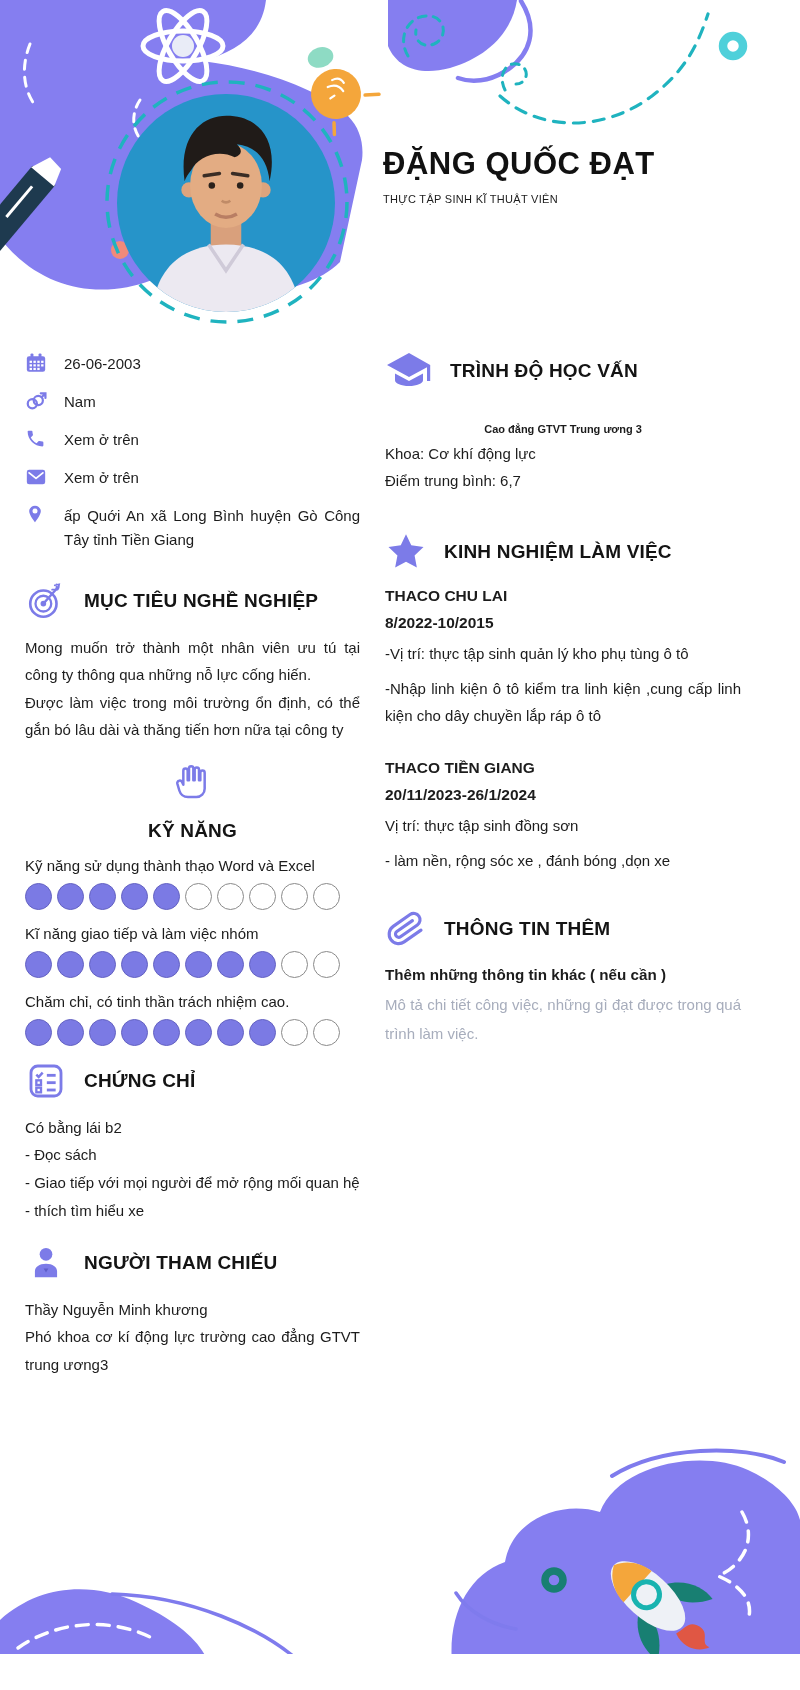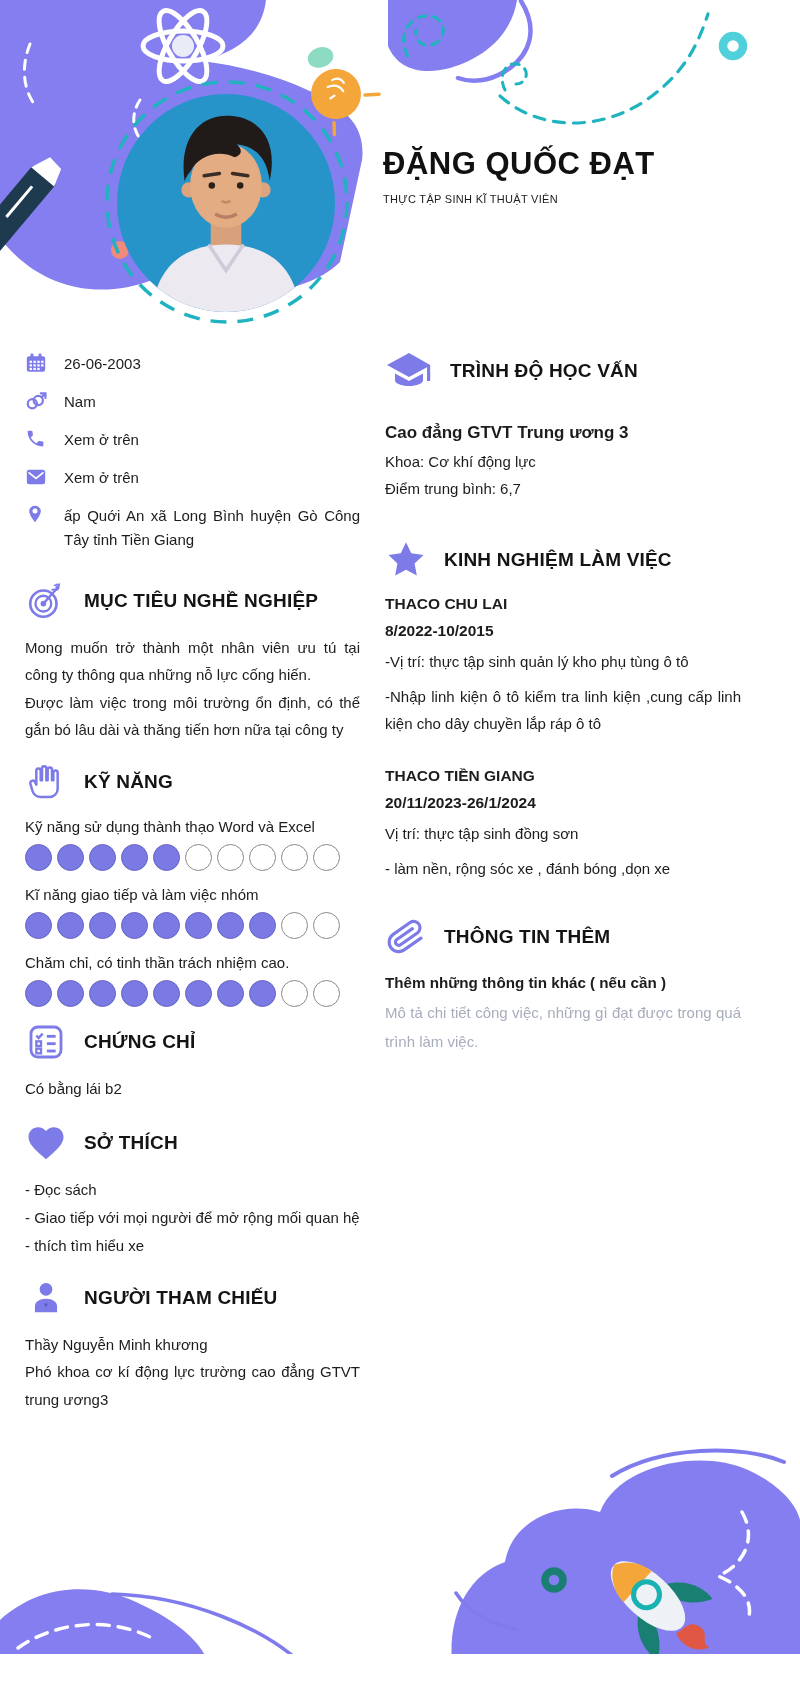--- a/index.html
+++ b/index.html
@@ -19,21 +19,21 @@
   .sec .ico{flex:0 0 42px;width:42px;height:42px;display:flex;align-items:center;justify-content:center;}
   .sec h2{margin:0;font-size:19px;font-weight:700;color:#141414;letter-spacing:.2px;}
   .para{margin:0;font-size:15px;line-height:1.82;text-align:justify;color:#1e1e1e;}
   .skill-label{margin:15px 0 9px 0;font-size:15px;}
   .dots{display:flex;gap:5px;margin-bottom:13px;}
   .dot{width:27px;height:27px;border-radius:50%;box-sizing:border-box;}
   .dot.filled{background:#7B7AE4;border:1px solid #6462c2;}
   .dot.empty{background:#fff;border:1.5px solid #8a8a8a;}
   .plain{margin:0;font-size:15px;line-height:1.8;}
   .hobby{margin:0;font-size:15px;line-height:1.85;text-align:justify;}
-  .edu-school{font-weight:700;font-size:17px;margin-top:31px;}
+  .edu-school{font-weight:700;font-size:11px;margin-top:31px;text-align:center;}
   .edu-line{font-size:15px;margin-top:10px;}
   .job{margin-top:24px;}
   .job .company{font-weight:700;font-size:15.5px;}
   .job .period{font-weight:700;font-size:15.5px;margin-top:9px;}
   .job p{margin:8px 0 0 0;font-size:15px;line-height:1.8;text-align:justify;}
   .exp-wrap{margin-top:14px;}
   .addl-label{font-weight:700;font-size:15.2px;margin-top:16px;}
   .addl-ph{margin-top:8px;font-size:15px;line-height:1.9;text-align:justify;color:#A7ADBC;}
   .watermark{position:absolute;right:52px;top:1664px;font-family:"DejaVu Sans Mono",monospace;
              font-size:15px;color:#A9ABAE;letter-spacing:1.5px;}
@@ -180,21 +180,21 @@
             <circle cx="21" cy="27" r="3.2" fill="#7C7BE8" stroke="none"></circle>
             <path d="M21 27 L38 8" stroke-width="2.6" stroke-linecap="round"></path>
             <path d="M34 6 l5 -1 -1 5 M31 11 l6 0 M36 5 l0 6" stroke-width="2" stroke-linecap="round"></path>
           </svg>
       </span>
       <h2>MỤC TIÊU NGHỀ NGHIỆP</h2>
     </div>
     <p class="para">Mong muốn trở thành một nhân viên ưu tú tại công ty thông qua những nỗ lực cống hiến.</p>
     <p class="para">Được làm việc trong môi trường ổn định, có thể gắn bó lâu dài và thăng tiến hơn nữa tại công ty</p>
 
-    <div class="sec" style="margin-top:18px;margin-bottom:6px;">
+    <div class="sec" style="margin-top:18px;margin-bottom:6px;flex-direction:column;">
       <span class="ico">
         <svg viewBox="0 0 24 24" width="40" height="40" fill="#fff" stroke="#7C7BE8" stroke-width="1.5" stroke-linejoin="round">
             <path d="M9 21c-2.5 0-4.5-1.6-5.2-3.9L2.6 13c-.2-.8.3-1.6 1.1-1.8.7-.2 1.4.2 1.7.8l.8 1.6V5.2c0-.7.6-1.3 1.3-1.3s1.3.6 1.3 1.3V11h.8V3.8c0-.7.6-1.3 1.3-1.3s1.3.6 1.3 1.3V11h.8V4.6c0-.7.6-1.3 1.3-1.3s1.3.6 1.3 1.3V11h.8V6.4c0-.7.6-1.3 1.3-1.3s1.3.6 1.3 1.3V16c0 2.8-2.2 5-5 5H9z"></path>
           </svg>
       </span>
       <h2>KỸ NĂNG</h2>
     </div>
     <div class="skill-label">Kỹ năng sử dụng thành thạo Word và Excel</div>
     <div class="dots">
         <span class="dot filled"></span>
@@ -244,28 +244,20 @@
             <rect x="6.2" y="11.6" width="2.8" height="2.8" stroke-width="1.4"></rect>
             <line x1="12.5" y1="13" x2="17.8" y2="13"></line>
             <rect x="6.2" y="16" width="2.8" height="2.8" stroke-width="1.4"></rect>
             <line x1="12.5" y1="17.4" x2="17.8" y2="17.4"></line>
           </svg>
       </span>
       <h2>CHỨNG CHỈ</h2>
     </div>
     <p class="plain">Có bằng lái b2</p>
 
-    <div class="sec" style="margin-top:20px;">
-      <span class="ico">
-        <svg viewBox="0 0 24 24" width="42" height="42" fill="#7C7BE8">
-            <path d="M12 21.35l-1.45-1.32C5.4 15.36 2 12.28 2 8.5 2 5.42 4.42 3 7.5 3c1.74 0 3.41.81 4.5 2.09C13.09 3.81 14.76 3 16.5 3 19.58 3 22 5.42 22 8.5c0 3.78-3.4 6.86-8.55 11.54L12 21.35z"></path>
-          </svg>
-      </span>
-      <h2>SỞ THÍCH</h2>
-    </div>
     <p class="hobby">- Đọc sách</p>
     <p class="hobby">- Giao tiếp với mọi người để mở rộng mối quan hệ</p>
     <p class="hobby">- thích tìm hiểu xe</p>
 
     <div class="sec" style="margin-top:18px;">
       <span class="ico">
         <svg viewBox="0 0 24 24" width="38" height="38" fill="#7C7BE8">
             <circle cx="12" cy="6.5" r="4"></circle>
             <path d="M12 12.5c-4.2 0-7 2.1-7 4.7V21h14v-3.8c0-2.6-2.8-4.7-7-4.7z"></path>
             <path d="M10.5 15.5 L12 18 L13.5 15.5" fill="#5f5ec9"></path>

